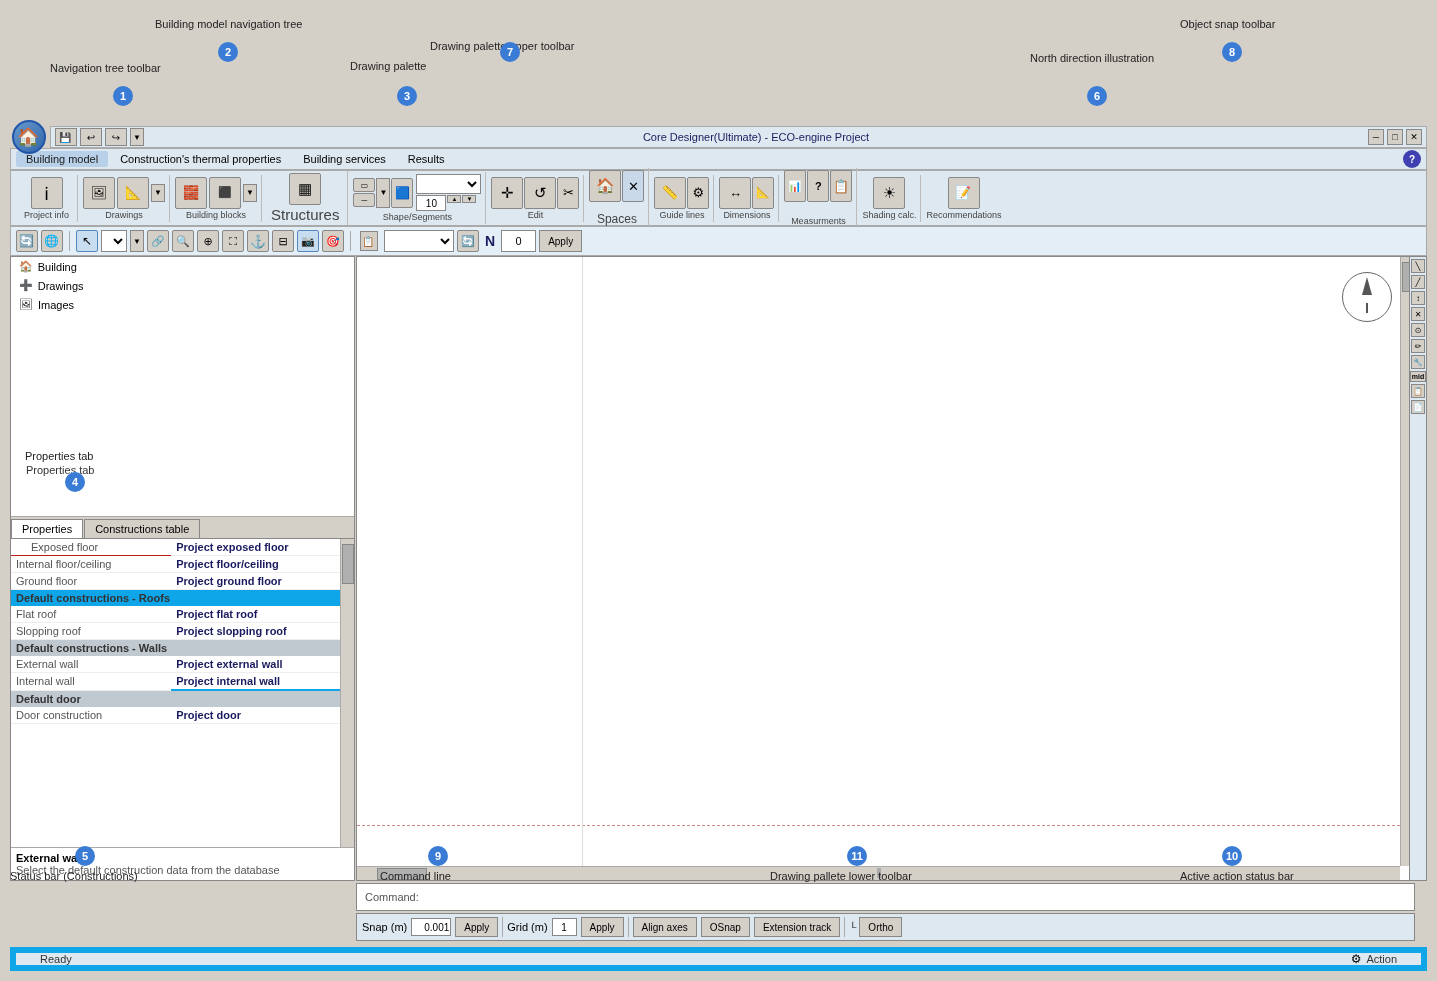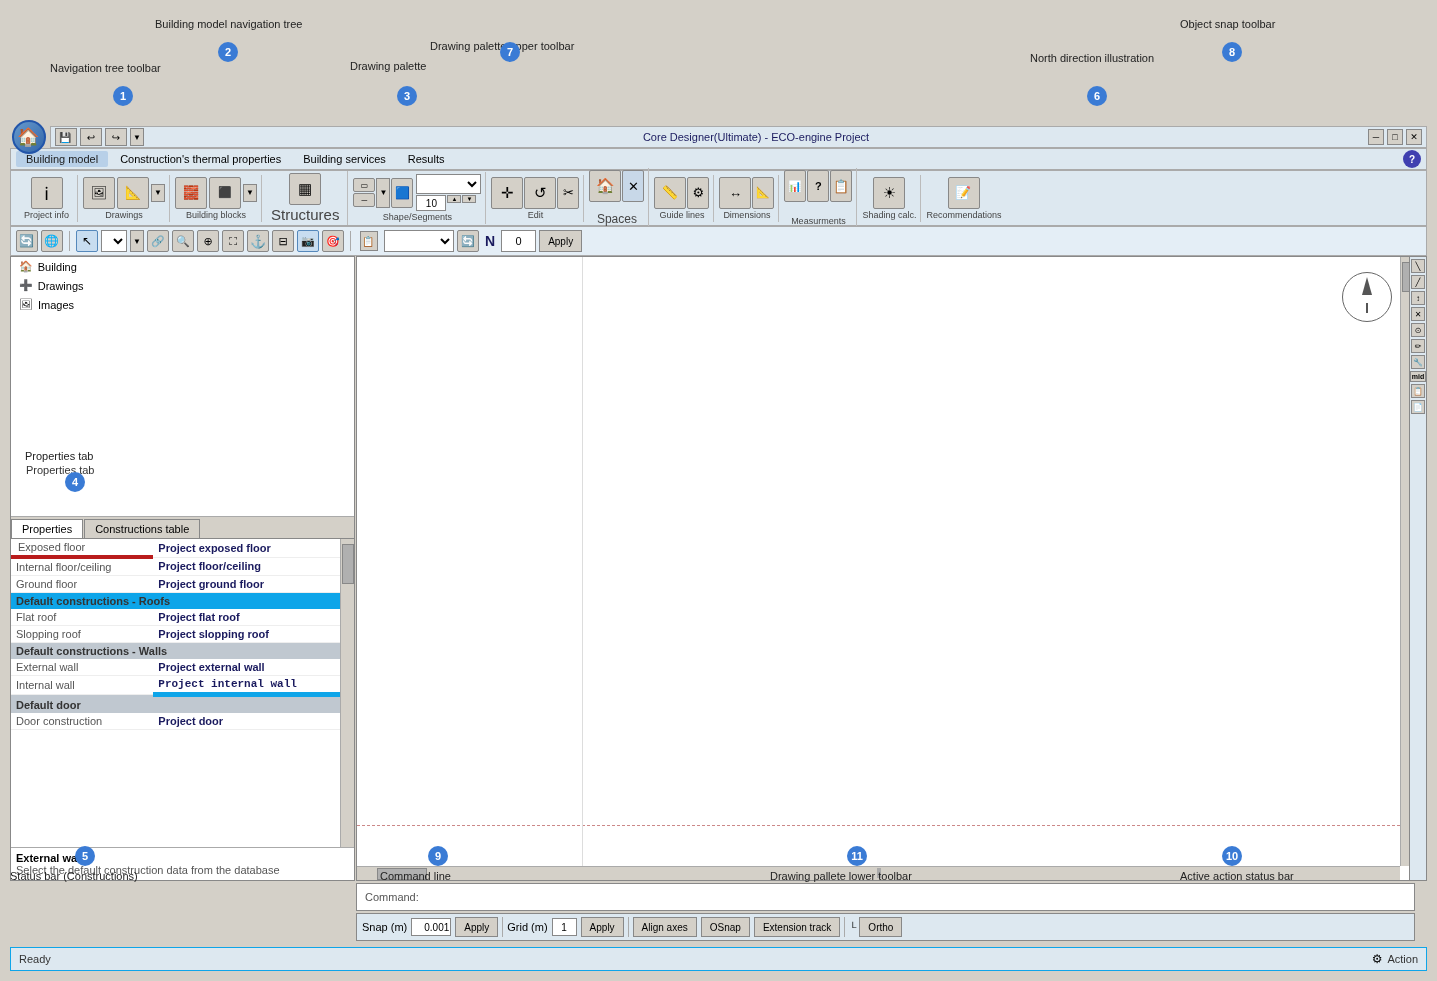--- a/index.html
+++ b/index.html
@@ -277,21 +277,21 @@
   <div style="display:flex;border-bottom:1px solid #888;background:#d4d0c8;flex-shrink:0;">
     <div style="padding:3px 10px;font-size:11px;cursor:pointer;border:1px solid #888;border-bottom:none;background:white;margin-right:1px;margin-top:2px;">Properties</div>
     <div style="padding:3px 10px;font-size:11px;cursor:pointer;border:1px solid #888;border-bottom:none;background:#d4d0c8;margin-top:2px;">Constructions table</div>
   </div>
 
   <div style="flex:1;overflow:hidden;position:relative;">
     <div style="overflow:hidden;height:100%;">
       <table style="width:100%;font-size:11px;border-collapse:collapse;">
         <tbody>
             <tr>
-          <td style="padding:2px 7px;border-bottom:4px solid #b91c1c;color:#555;">Exposed floor</td>
+          <td style="padding:2px 20px;border-bottom:1px solid #b91c1c;color:#555;">Exposed floor</td>
           <td style="padding:2px 5px;border-bottom:1px solid #eee;font-weight:bold;color:#1a1a5e;">Project exposed floor</td>
         </tr>
         <tr>
           <td style="padding:2px 5px;border-bottom:1px solid #eee;color:#555;">Internal floor/ceiling</td>
           <td style="padding:2px 5px;border-bottom:1px solid #eee;font-weight:bold;color:#1a1a5e;">Project floor/ceiling</td>
         </tr>
         <tr>
           <td style="padding:2px 5px;border-bottom:1px solid #eee;color:#555;">Ground floor</td>
           <td style="padding:2px 5px;border-bottom:1px solid #eee;font-weight:bold;color:#1a1a5e;">Project ground floor</td>
         </tr>
@@ -312,21 +312,21 @@
           <td colspan="2" style="padding:2px 5px;background:#c0c8d0;font-weight:bold;color:#333;font-size:11px;">
             <span>Default constructions - Walls</span>
           </td>
         </tr>
         <tr>
           <td style="padding:2px 5px;border-bottom:1px solid #eee;color:#555;">External wall</td>
           <td style="padding:2px 5px;border-bottom:1px solid #eee;font-weight:bold;color:#1a1a5e;">Project external wall</td>
         </tr>
         <tr>
           <td style="padding:2px 5px;border-bottom:1px solid #eee;color:#555;">Internal wall</td>
-          <td style="padding:2px 5px;border-bottom:5px solid #0ea5e9;font-weight:bold;color:#1a1a5e;font-family:Liberation Mono, monospace;">Project internal wall</td>
+          <td style="padding:2px 5px;border-bottom:2px solid #0ea5e9;font-weight:bold;color:#1a1a5e;">Project internal wall</td>
         </tr>
         <tr>
           <td colspan="2" style="padding:2px 5px;background:#c0c8d0;font-weight:bold;color:#333;font-size:11px;">
             <span>Default door</span>
           </td>
         </tr>
         <tr>
           <td style="padding:2px 5px;border-bottom:1px solid #eee;color:#555;">Door construction</td>
           <td style="padding:2px 5px;border-bottom:1px solid #eee;font-weight:bold;color:#1a1a5e;">Project door</td>
         </tr>
@@ -410,19 +410,19 @@
   <button style="padding:1px 8px;height:20px;font-size:10px;background:#d4d0c8;border:1px solid #888;cursor:pointer;">Extension track</button>
 
   <div style="width:1px;height:20px;background:#aaa;"></div>
 
   <div style="display:flex;align-items:center;gap:3px;">
     <div style="font-size:10px;">└</div>
     <button style="padding:1px 8px;height:20px;font-size:10px;background:#d4d0c8;border:1px solid #888;cursor:pointer;">Ortho</button>
   </div>
 </div>
 
-<div style="position:absolute;bottom:10px;left:10px;right:10px;height:24px;background:#dde8f0;border:1px solid #0ea5e9;display:flex;align-items:center;padding:0 8px;justify-content:space-between;gap:40px;">
+<div style="position:absolute;bottom:10px;left:10px;right:10px;height:24px;background:#dde8f0;border:6px solid #0ea5e9;display:flex;align-items:center;padding:0 24px;justify-content:space-between;gap:40px;">
   <span style="font-size:11px;color:#333;">Ready</span>
   <div style="display:flex;align-items:center;gap:5px;">
     <div style="font-size:12px;">⚙</div>
     <span style="font-size:11px;color:#333;">Action</span>
   </div>
 </div>
 
 </body></html>

